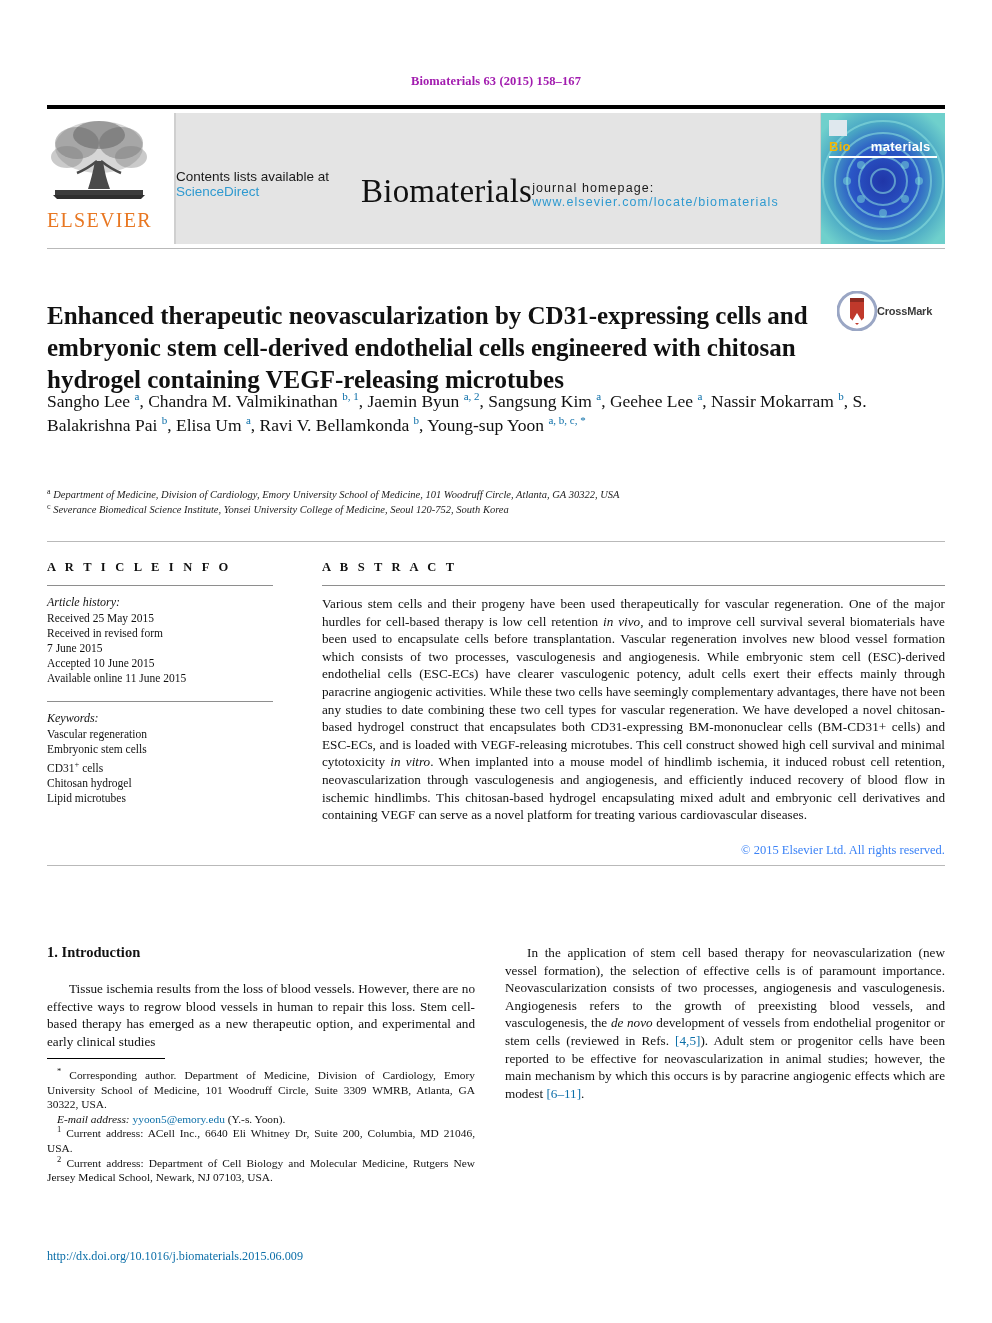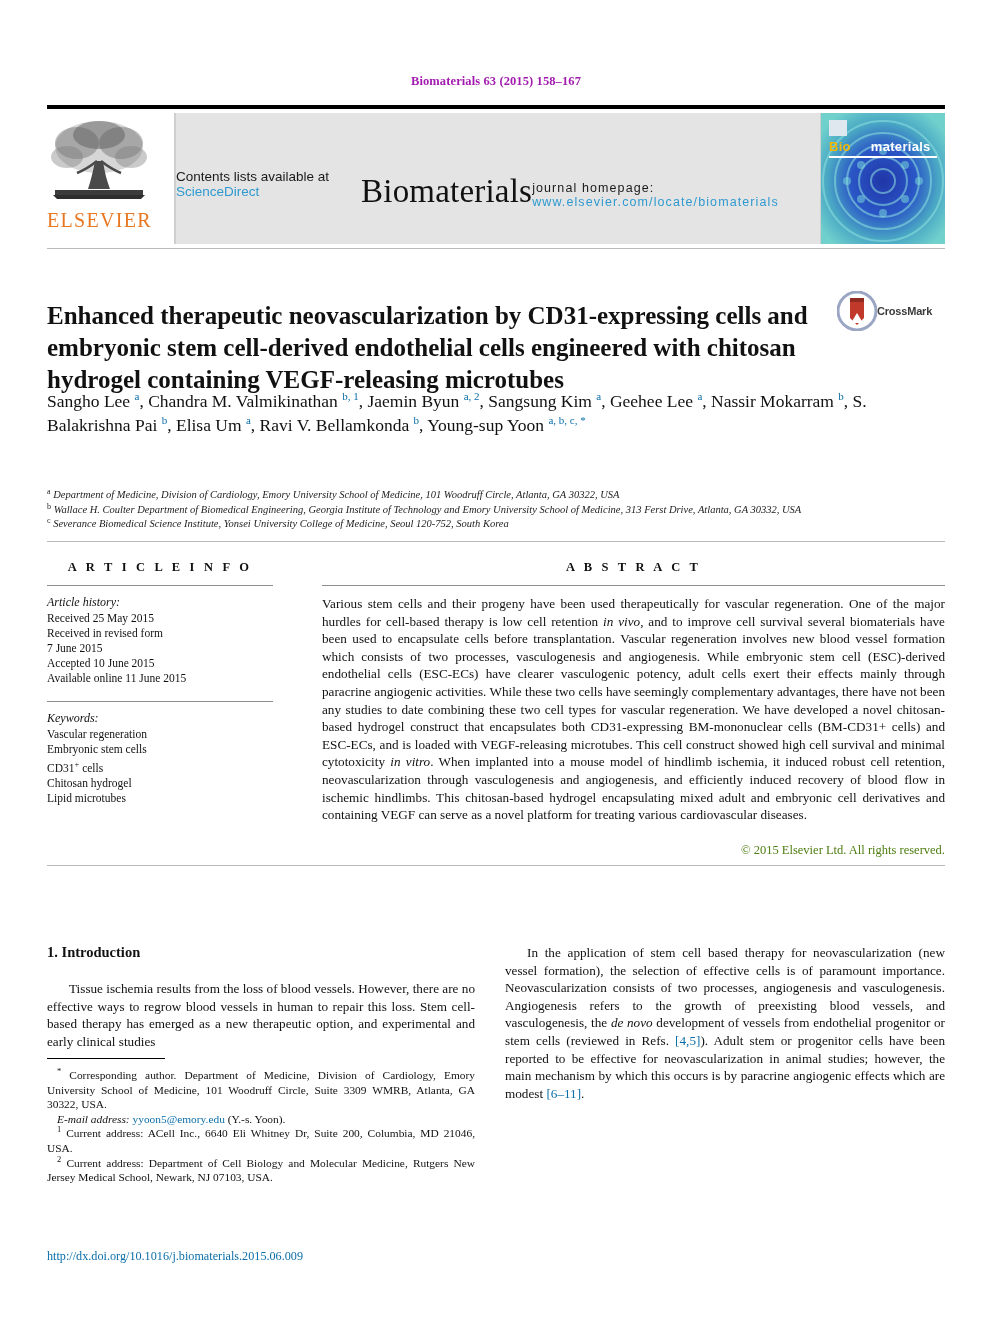--- a/index.html
+++ b/index.html
@@ -208,21 +208,20 @@
     position: absolute;
     left: 322px; top: 560px;
     width: 623px;
   }
   .sec-head {
     font-family: "Liberation Serif", serif;
     font-size: 12.5px;
     font-weight: bold;
     letter-spacing: 3.2px;
     color: #111;
-    text-align: center;
   }
   .hr-thin {
     border-top: 1px solid #8e8e8e;
     margin: 10px 0 9px 0;
   }
   .hist-title, .kw-title {
     font-family: "Liberation Serif", serif;
     font-style: italic;
     font-weight: normal;
     font-size: 12px;
@@ -242,21 +241,21 @@
     line-height: 17.6px;
     text-align: justify;
     color: #111;
   }
   .abstract-body i { font-style: italic; }
   .copyright {
     font-family: "Liberation Serif", serif;
     font-size: 12.5px;
     text-align: right;
     margin-top: 19px;
-    color: #4d7c0f;
+    color: #3b82f6;
   }
 
   
   .col-left {
     position: absolute;
     left: 47px; top: 944px;
     width: 428px;
   }
   .col-right {
     position: absolute;
@@ -414,21 +413,20 @@
       <path d="M13 7 h14 v4 h-14 z" fill="#8e2a20"></path>
       <path d="M20 22 l6 10 h-12 z" fill="#ffffff"></path>
     </svg>
     <span class="crossmark-word">CrossMark</span>
   </div>
 
   <div class="authors"><span>Sangho Lee </span><sup class="aff">a</sup>, <span>Chandra M. Valmikinathan </span><sup class="aff">b, 1</sup>, <span>Jaemin Byun </span><sup class="aff">a, 2</sup>, <span>Sangsung Kim </span><sup class="aff">a</sup>, <span>Geehee Lee </span><sup class="aff">a</sup>, <span>Nassir Mokarram </span><sup class="aff">b</sup>, <span>S. Balakrishna Pai </span><sup class="aff">b</sup>, <span>Elisa Um </span><sup class="aff">a</sup>, <span>Ravi V. Bellamkonda </span><sup class="aff">b</sup>, <span>Young-sup Yoon </span><sup class="aff">a, b, c, *</sup></div>
 
   <div class="affils">
       <div><span class="mark">a</span> Department of Medicine, Division of Cardiology, Emory University School of Medicine, 101 Woodruff Circle, Atlanta, GA 30322, USA</div>
-      <div><span class="mark">b</span> Wallace H. Coulter Department of Biomedical Engineering, Georgia Institute of Technology and Emory University School of Medicine, 313 Ferst Drive, Atlanta, GA 30332, USA</div>
       <div><span class="mark">c</span> Severance Biomedical Science Institute, Yonsei University College of Medicine, Seoul 120-752, South Korea</div>
     </div>
 
   <div class="band-rule-top"></div>
   <div class="band-rule-bottom"></div>
 
   <div class="info-col">
     <div class="sec-head">A R T I C L E  I N F O</div>
     <div class="hr-thin"></div>
     <div class="hist-title">Article history:</div>

